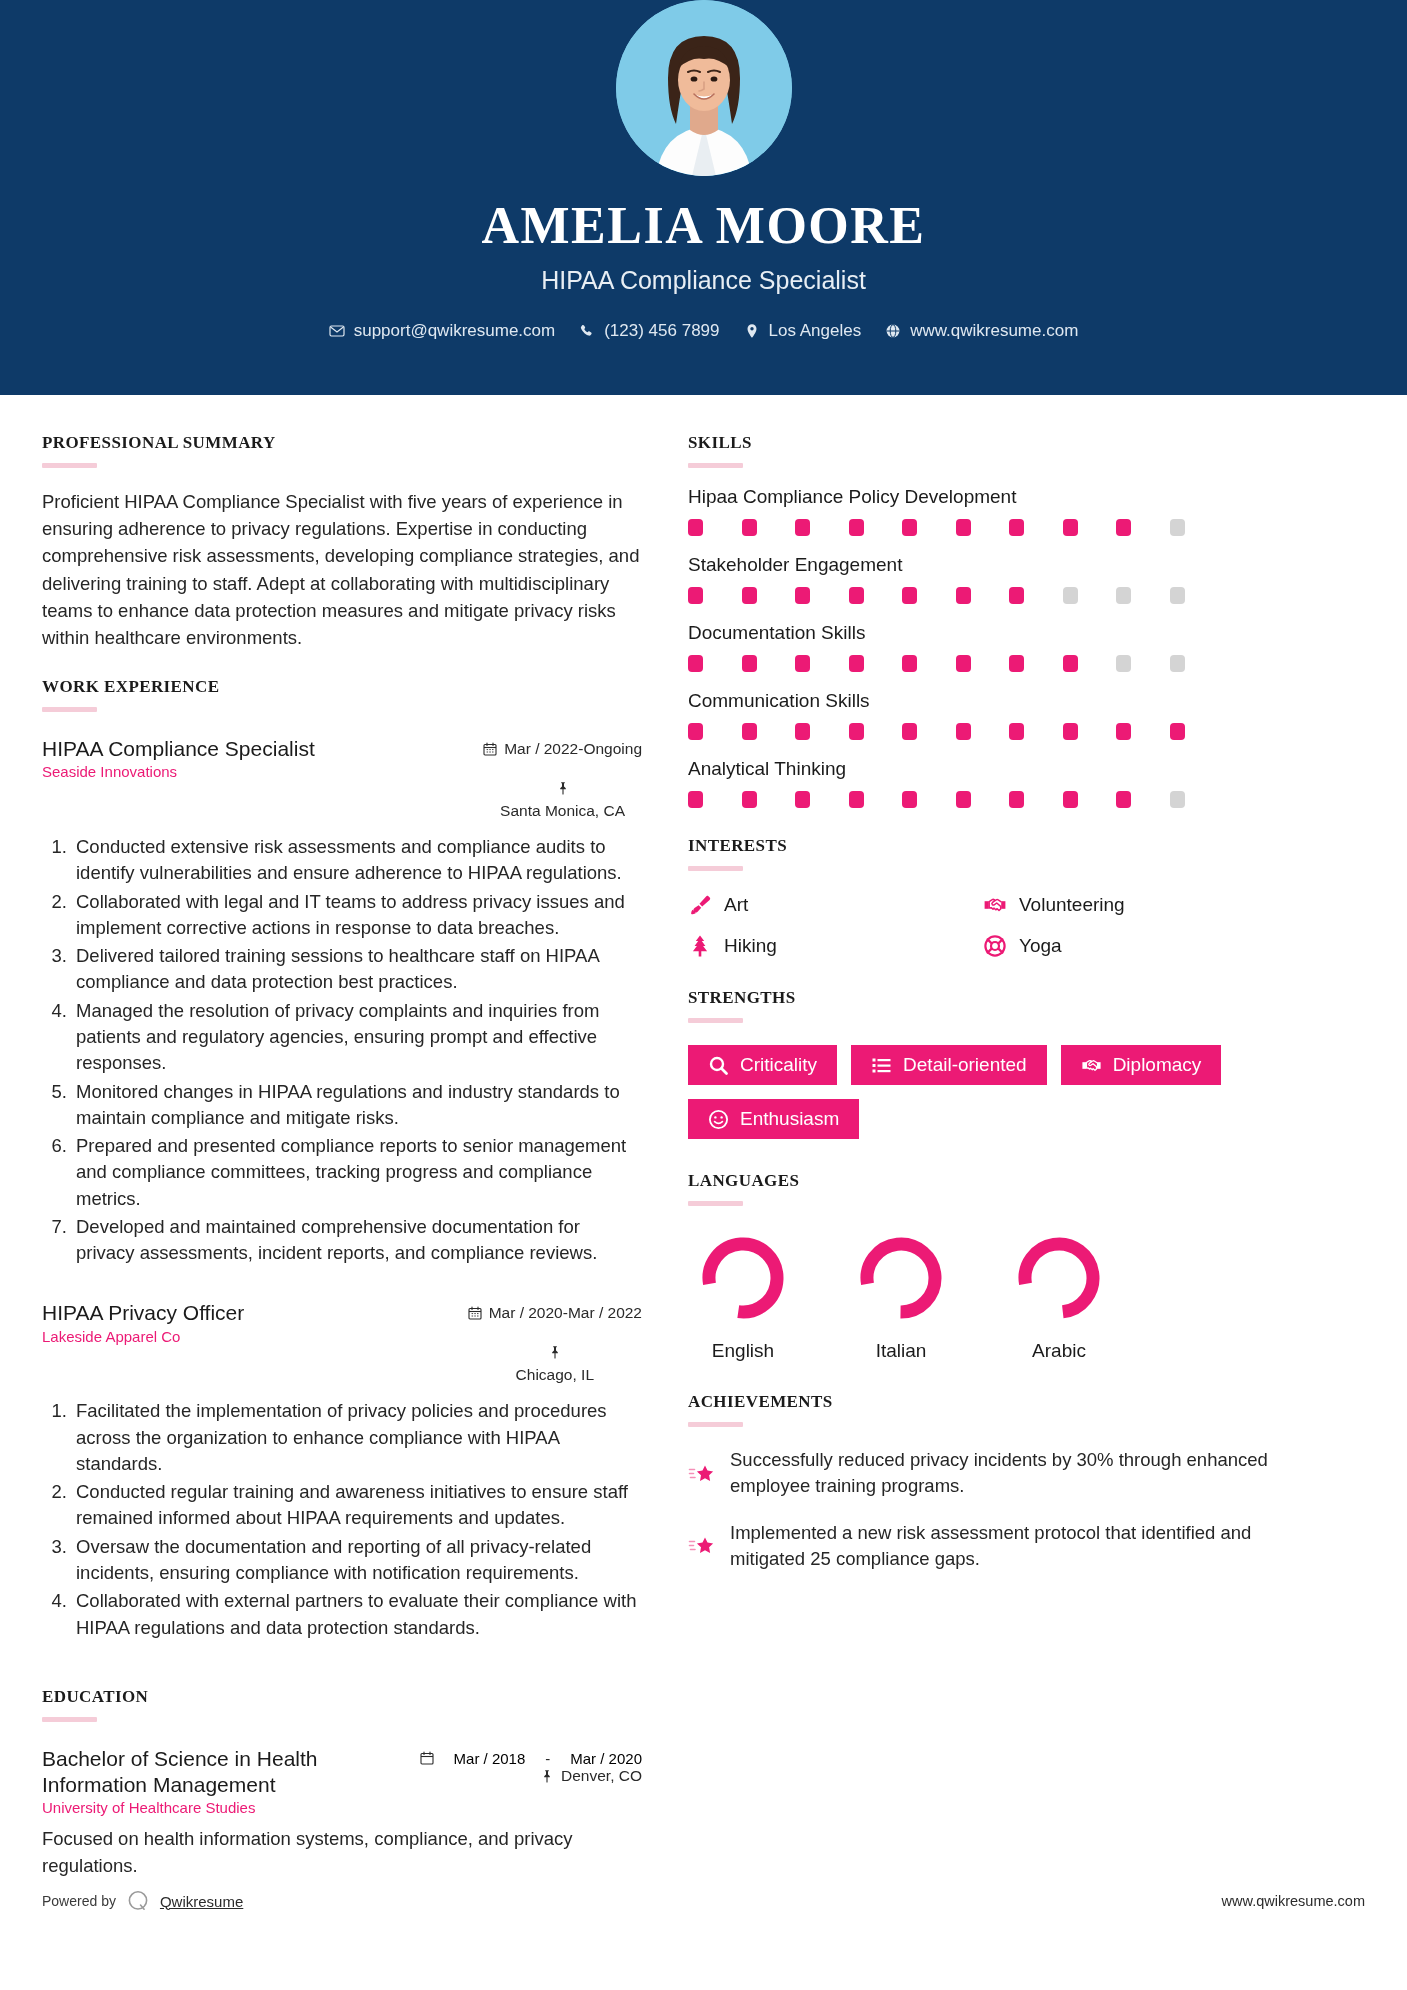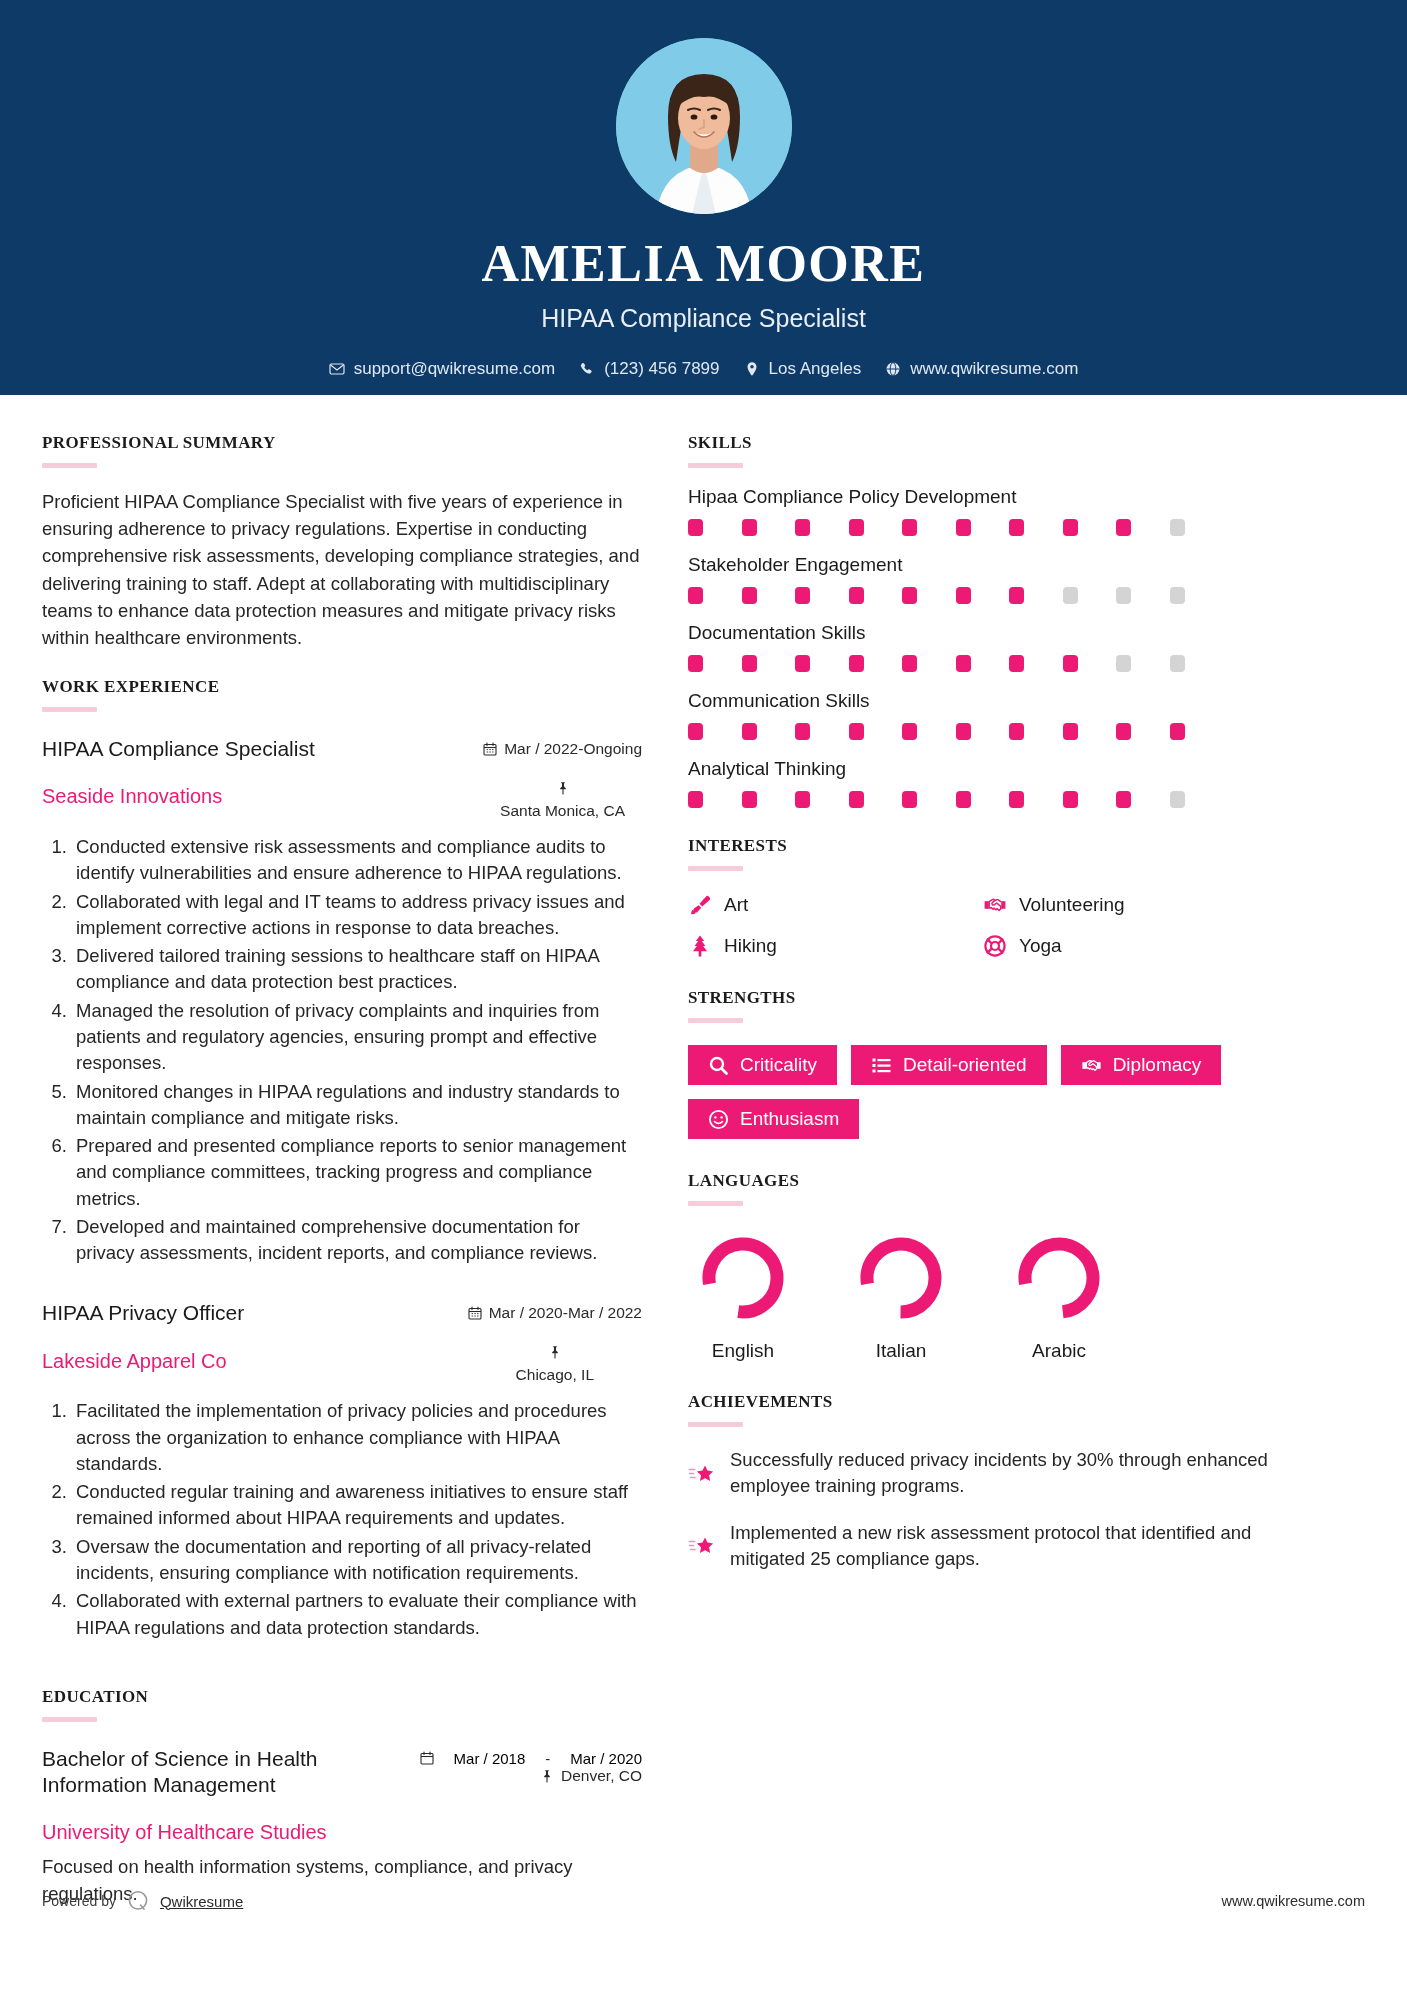--- a/index.html
+++ b/index.html
@@ -10,21 +10,20 @@
     -webkit-font-smoothing:antialiased;
   }
   .page { position:relative; width:1407px; height:1990px; background:#fff; overflow:hidden; }
 
   
   .header {
     background:#0e3a68;
     height:395px;
     display:flex; flex-direction:column;
     align-items:center; justify-content:flex-start;
-    padding-top:38px;
   }
   .avatar-wrap {
     width:176px; height:176px; border-radius:50%;
     background:#7fcbe8; overflow:hidden; position:relative;
     box-shadow:0 0 0 0 rgba(0,0,0,0);
   }
   .avatar-photo { position:absolute; inset:0; }
   .name {
     font-family:"Liberation Serif", serif;
     font-weight:bold; font-size:52px; letter-spacing:1.5px;
@@ -60,21 +59,21 @@
   .summary {
     font-size:18.5px; line-height:1.47; color:#262626;
     margin-top:20px;
   }
 
   
   .entry { margin-top:24px; }
   .entry-head { display:flex; justify-content:space-between; align-items:flex-start; }
   .entry-left { flex:1 1 auto; padding-right:14px; }
   .entry-role { font-size:21px; color:#1b1b1b; line-height:1.25; }
-  .entry-company { font-size:20px; color:#ec1a75; margin-top:23px; }
+  .entry-company { font-size:15px; color:#ec1a75; margin-top:1px; }
   .entry-meta { flex:0 0 auto; text-align:right; padding-top:4px; }
   .meta-line {
     display:flex; align-items:center; justify-content:flex-end;
     gap:7px; font-size:15.5px; color:#2a2a2a; white-space:nowrap;
   }
   .meta-line + .meta-line { margin-top:23px;flex-direction:column; }
   .meta-icon { width:14px; height:14px; display:inline-flex; align-items:center; justify-content:center; }
   .edu-dates { display:flex; align-items:center; gap:20px; justify-content:flex-end; }
   .edu-date-box { font-size:15px; line-height:1.15; text-align:center; }
   .edu-dash { color:#2a2a2a; font-size:15px; }

